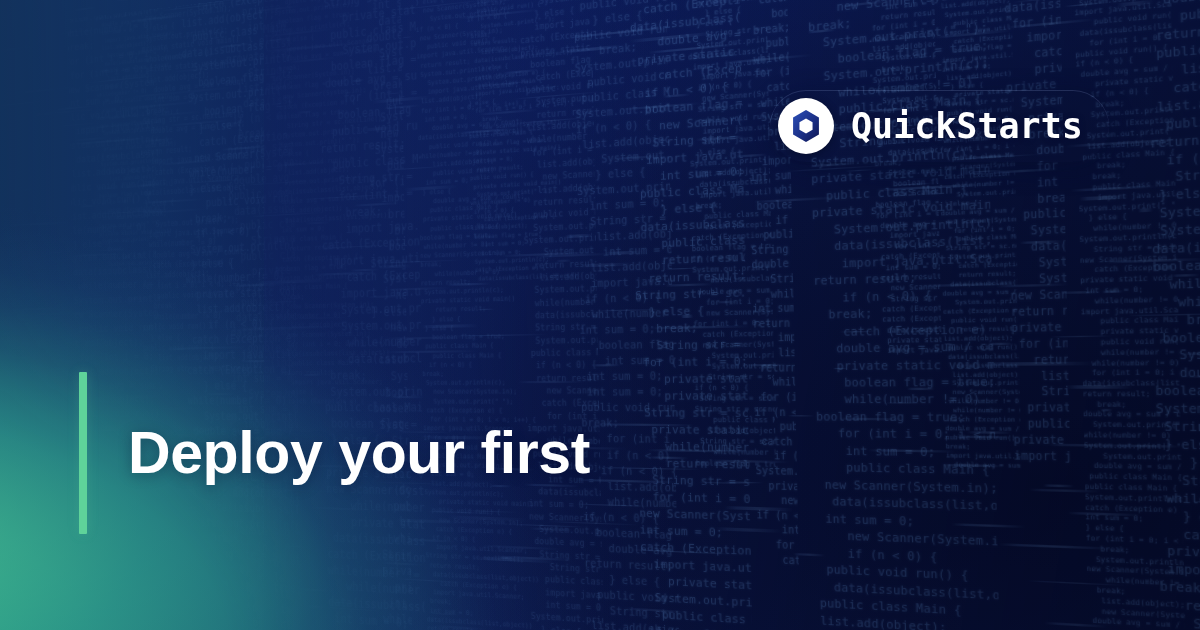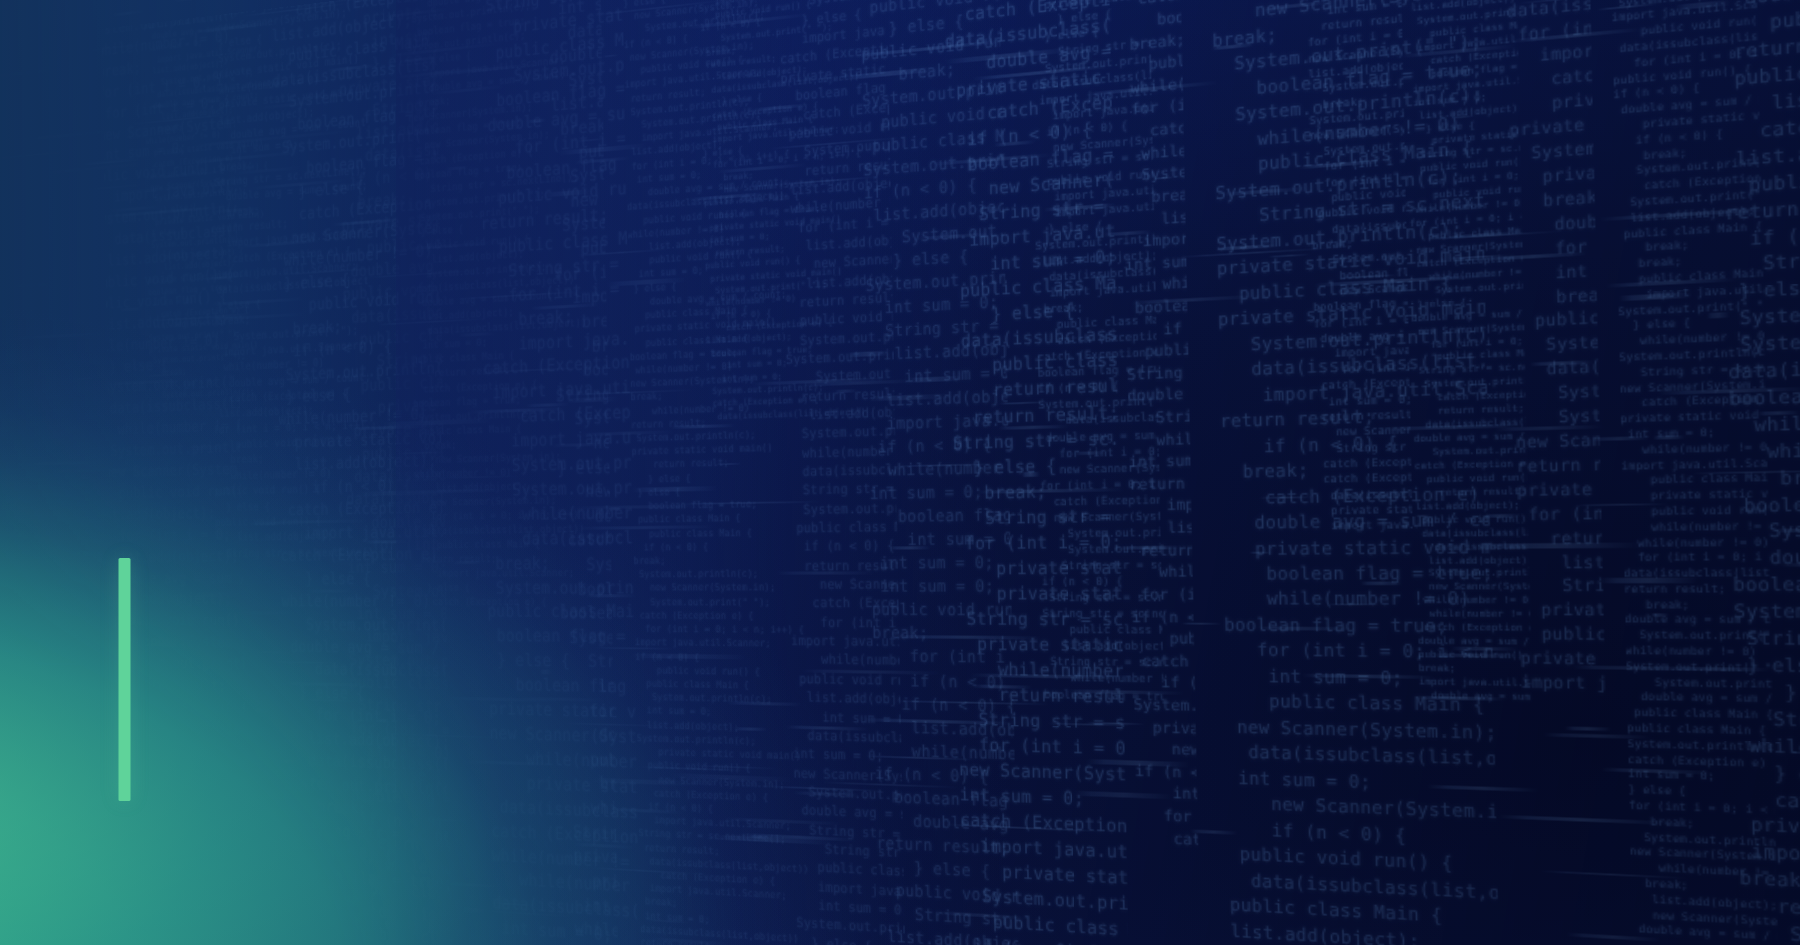--- a/index.html
+++ b/index.html
@@ -1631,20 +1631,37 @@
 </div>
     </div>
 
   <div class="blockfade-left"></div>
   <div class="blockfade-mid"></div>
 
   <div class="bg-teal"></div>
   <div class="bg-teal2"></div>
   <div class="bg-vignette"></div>
 
+  <div class="badge">
+    <span class="badge-logo">
+      <svg width="38" height="38" viewBox="0 0 40 40" aria-hidden="true">
+        <defs>
+          <linearGradient id="hexgrad" x1="0" y1="0" x2="1" y2="1">
+            <stop offset="0%" stop-color="#2b4fb8"></stop>
+            <stop offset="55%" stop-color="#1b2f86"></stop>
+            <stop offset="100%" stop-color="#0d1551"></stop>
+          </linearGradient>
+        </defs>
+        <path d="M20 3.2 L33.6 11.1 L33.6 28.9 L20 36.8 L6.4 28.9 L6.4 11.1 Z" fill="url(#hexgrad)"></path>
+        <path d="M20 12.0 L26.9 16.0 L26.9 24.0 L20 28.0 L13.1 24.0 L13.1 16.0 Z" fill="#ffffff"></path>
+      </svg>
+    </span>
+    <span class="badge-text">QuickStarts</span>
+  </div>
 
   <div class="headline-group">
     <div class="accent-bar"></div>
     <div class="headline">
+      <span>Deploy your first</span>
     </div>
   </div>
 
 </div>
 
 </body></html>

